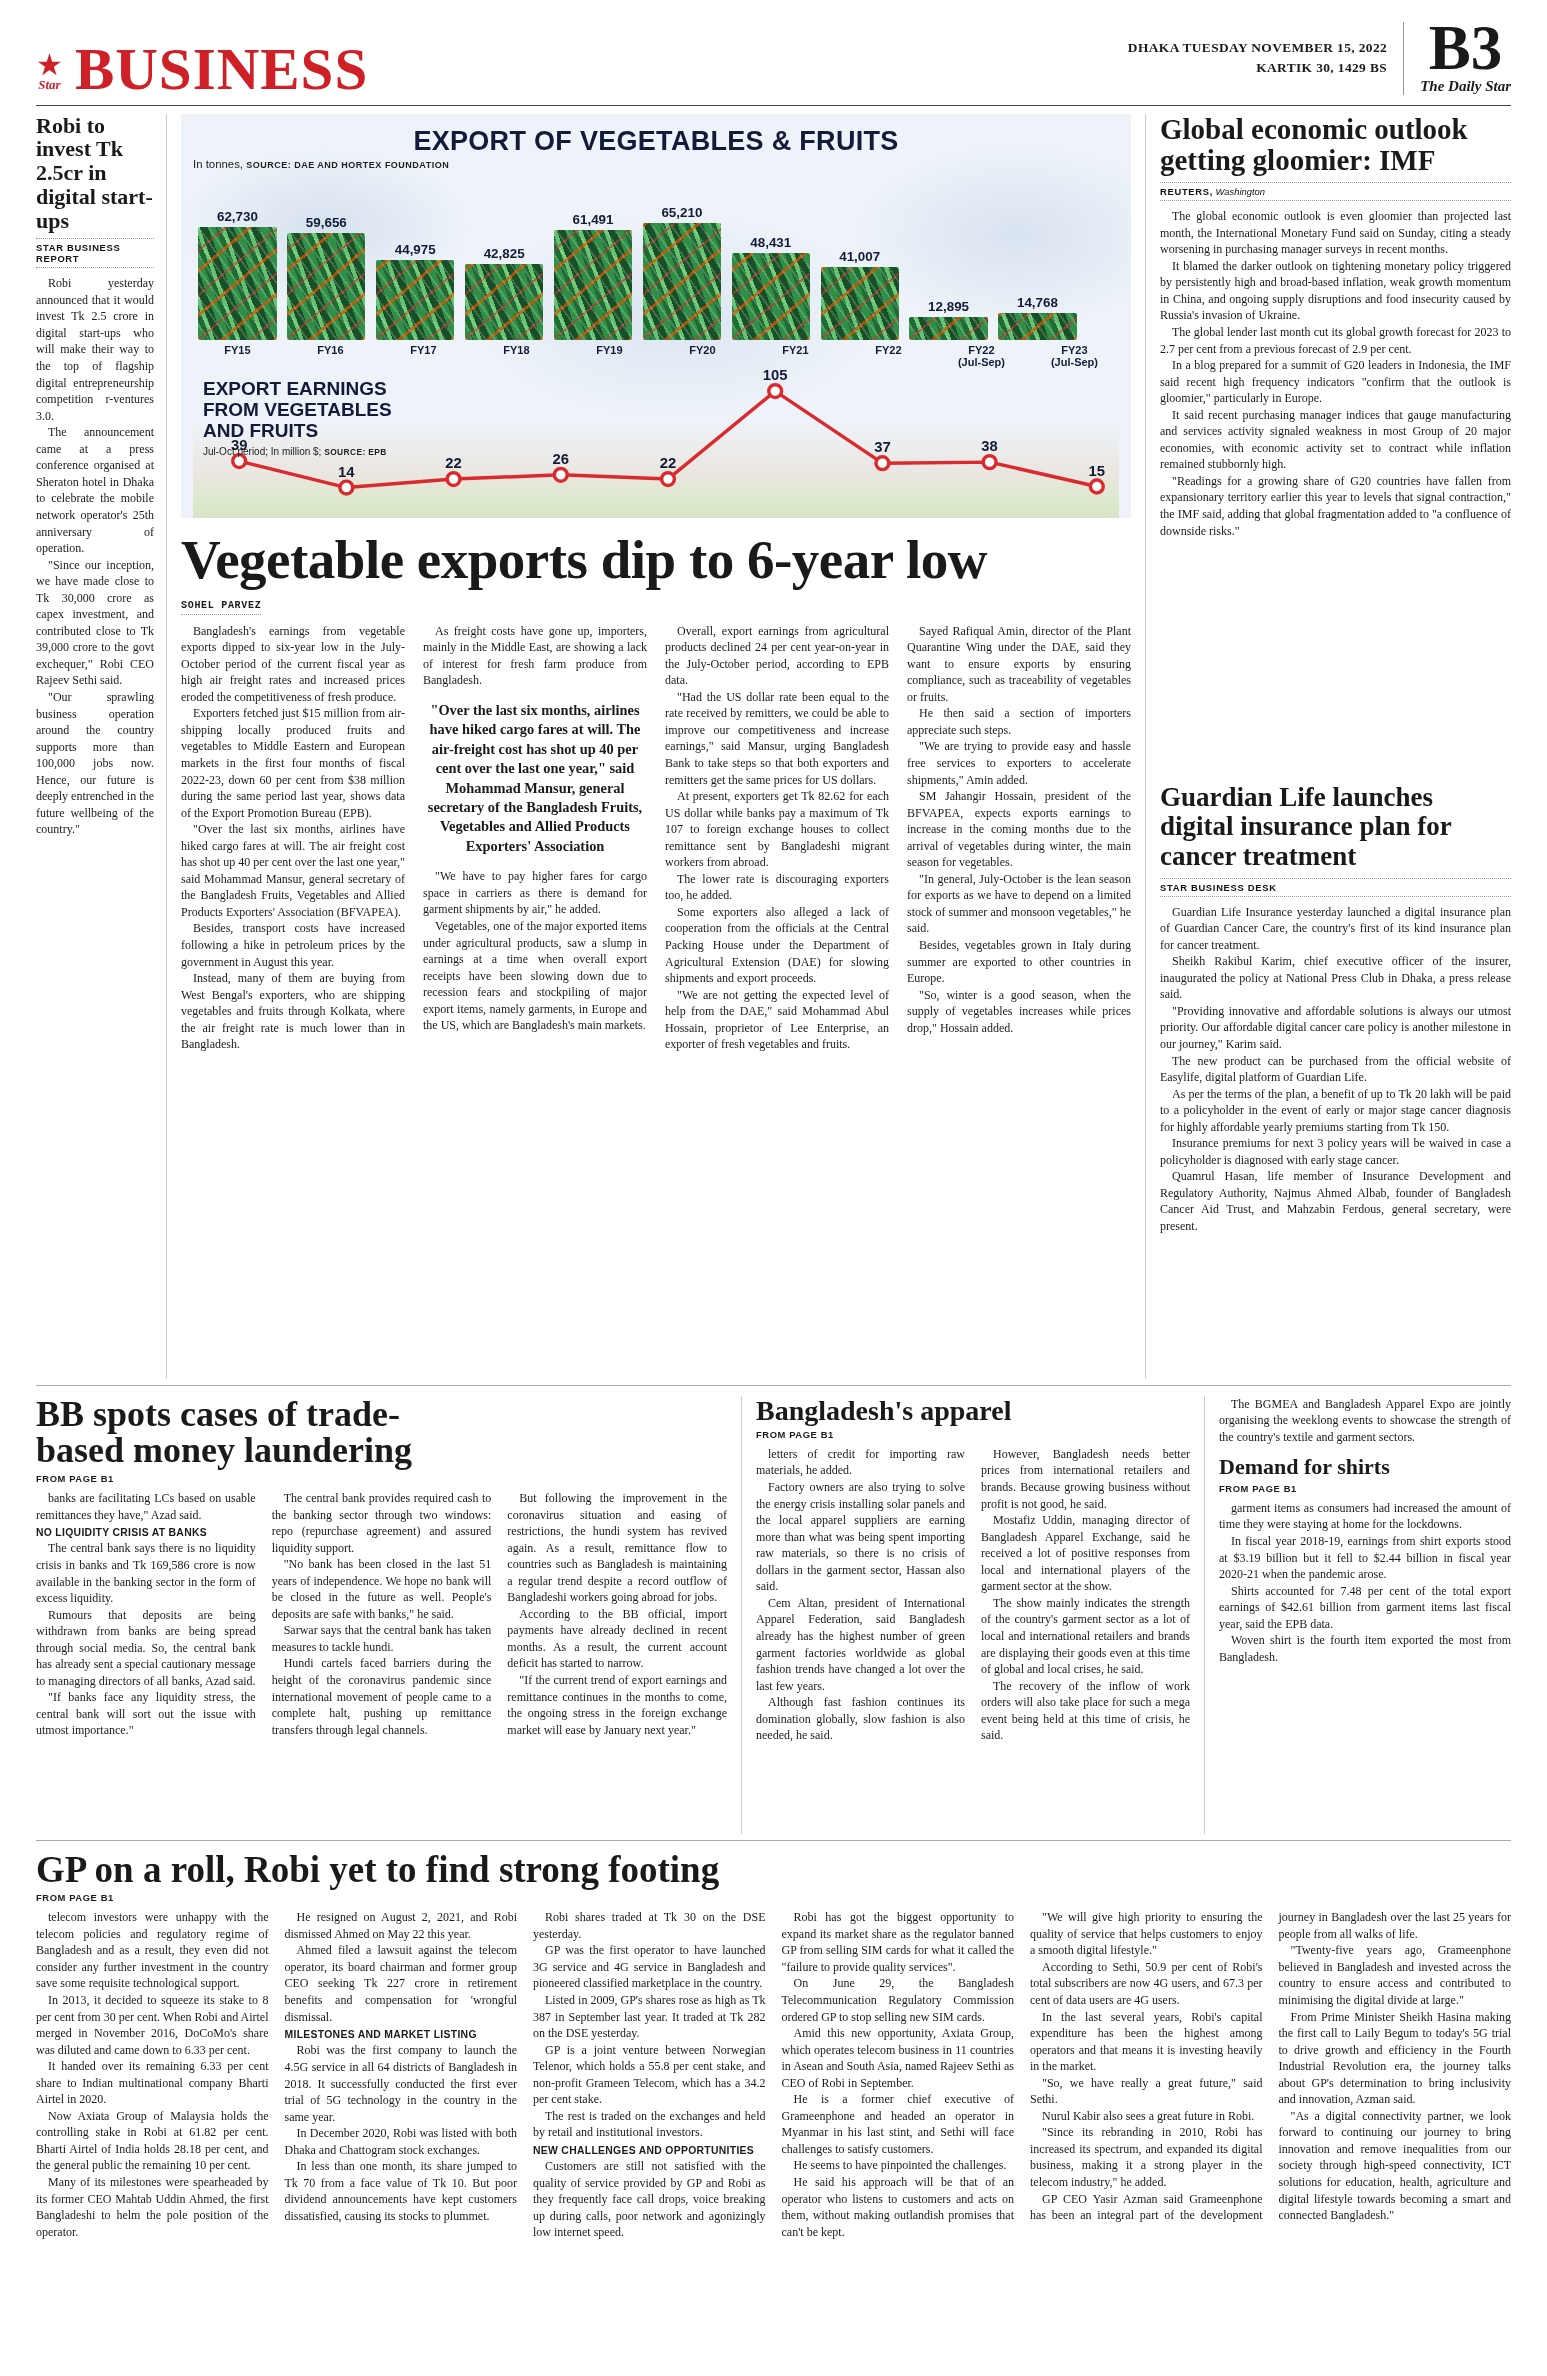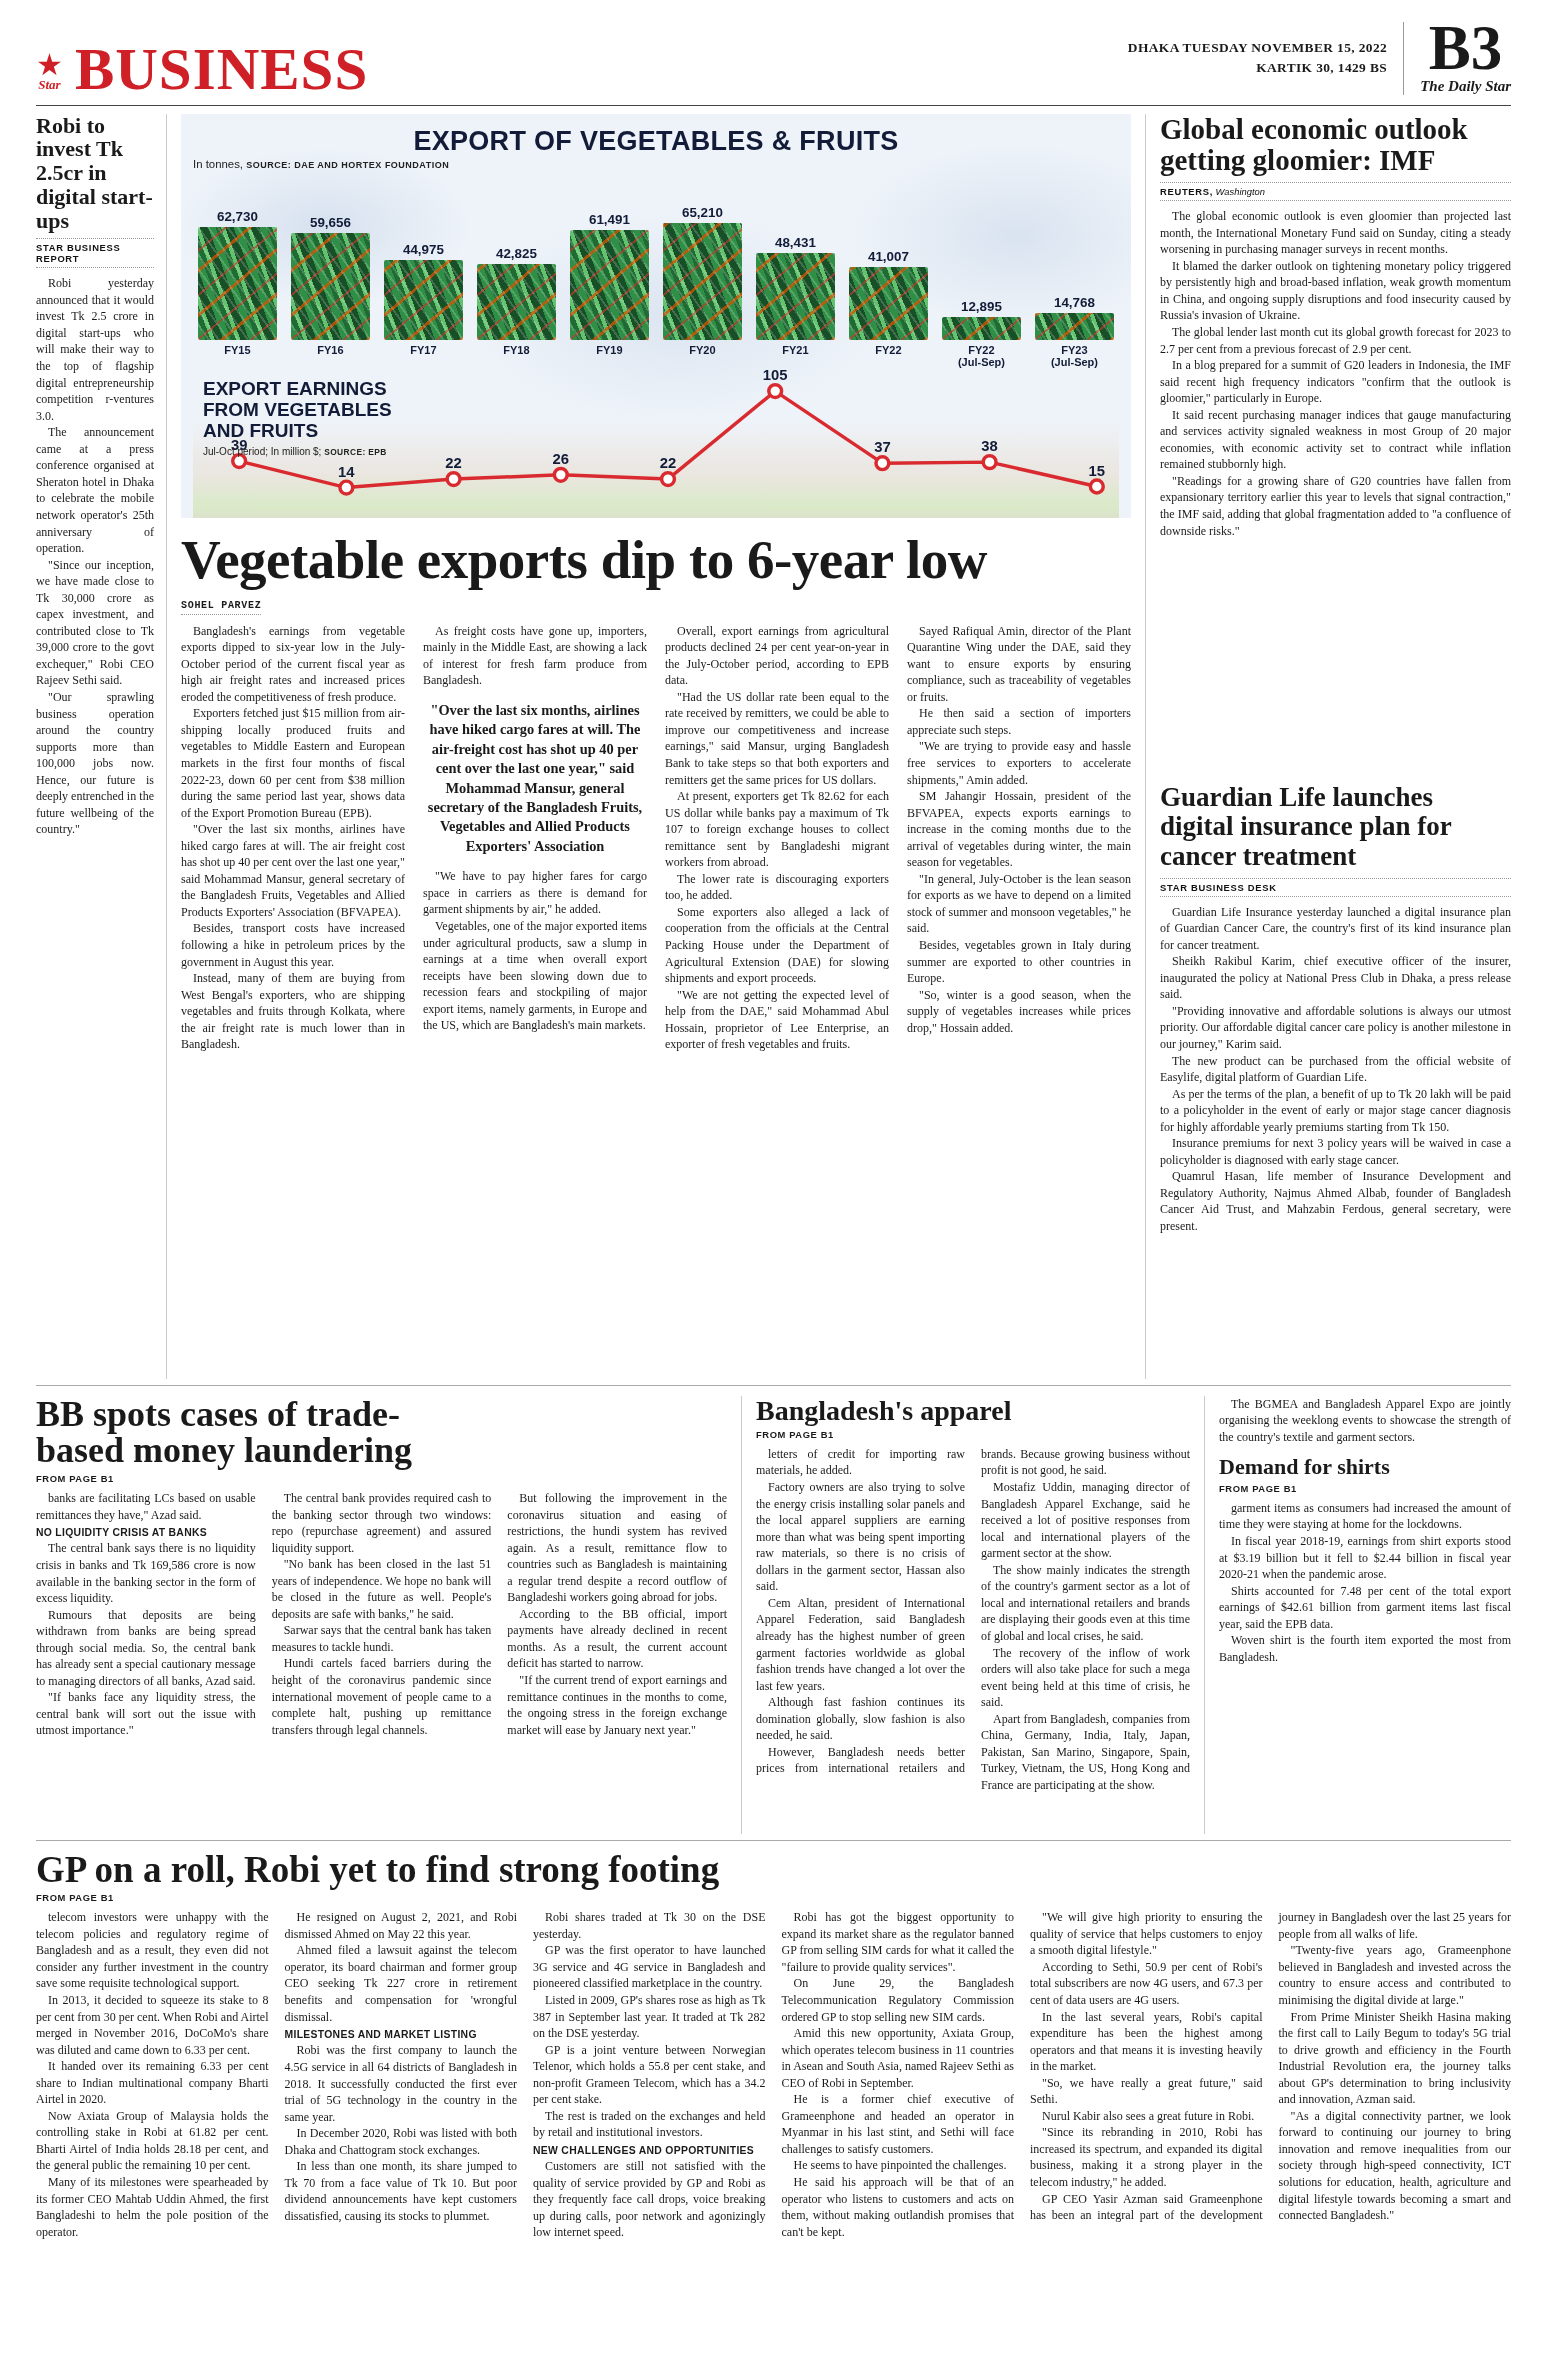--- a/index.html
+++ b/index.html
@@ -38,21 +38,21 @@
   
   .chart-box{position:relative;height:404px;overflow:hidden;padding:12px 12px 0;
     background:
       radial-gradient(ellipse 238px 129px at 15% 28%, rgba(176,196,222,.38), transparent 62%),
       radial-gradient(ellipse 327px 168px at 52% 50%, rgba(176,196,222,.30), transparent 62%),
       radial-gradient(ellipse 267px 149px at 88% 30%, rgba(176,196,222,.34), transparent 62%),
       #eef3f9;}
   .chart-title{text-align:center;font-family:"Liberation Sans",sans-serif;font-weight:bold;font-size:27px;color:#121c38;letter-spacing:0.3px}
   .chart-sub{font-family:"Liberation Sans",sans-serif;font-size:11.4px;color:#222;margin-top:1px}
   .chart-sub .src{font-weight:bold;font-size:9px;letter-spacing:0.5px}
-  .bar-row{display:flex;justify-content:space-between;align-items:flex-end;height:150px;margin-top:20px}
+  .bar-row{display:flex;justify-content:flex-start;align-items:flex-end;height:150px;margin-top:20px}
   .bar-col{width:9.6%;display:flex;flex-direction:column;align-items:center;justify-content:flex-end}
   .bar-val{font-family:"Liberation Sans",sans-serif;font-weight:bold;font-size:13.4px;color:#121c38;margin-bottom:3px;white-space:nowrap}
   .bar{width:88%;border-radius:2px;
     background:
       repeating-linear-gradient(55deg, rgba(255,255,255,.18) 0 2px, transparent 2px 8px),
       repeating-linear-gradient(-40deg, rgba(211,84,0,.75) 0 3px, transparent 3px 16px, rgba(192,57,43,.65) 16px 18px, transparent 18px 34px),
       repeating-linear-gradient(70deg, #2f8f46 0 7px, #1f6b33 7px 12px, #63c26d 12px 16px, #174f27 16px 24px);}
   .cat-row{display:flex;justify-content:space-between;margin-top:4px}
   .bar-cat{width:9.6%;text-align:center;font-family:"Liberation Sans",sans-serif;font-weight:bold;font-size:11px;color:#121c38;
            white-space:pre-line;line-height:1.1}
@@ -336,21 +336,20 @@
       <div class="frompage">FROM PAGE B1</div>
       <div class="apparel-columns body-text">
           <p>letters of credit for importing raw materials, he added.</p>
           <p>Factory owners are also trying to solve the energy crisis installing solar panels and the local apparel suppliers are earning more than what was being spent importing raw materials, so there is no crisis of dollars in the garment sector, Hassan also said.</p>
           <p>Cem Altan, president of International Apparel Federation, said Bangladesh already has the highest number of green garment factories worldwide as global fashion trends have changed a lot over the last few years.</p>
           <p>Although fast fashion continues its domination globally, slow fashion is also needed, he said.</p>
           <p>However, Bangladesh needs better prices from international retailers and brands. Because growing business without profit is not good, he said.</p>
           <p>Mostafiz Uddin, managing director of Bangladesh Apparel Exchange, said he received a lot of positive responses from local and international players of the garment sector at the show.</p>
           <p>The show mainly indicates the strength of the country's garment sector as a lot of local and international retailers and brands are displaying their goods even at this time of global and local crises, he said.</p>
           <p>The recovery of the inflow of work orders will also take place for such a mega event being held at this time of crisis, he said.</p>
-          <p>Apart from Bangladesh, companies from China, Germany, India, Italy, Japan, Pakistan, San Marino, Singapore, Spain, Turkey, Vietnam, the US, Hong Kong and France are participating at the show.</p>
         </div>
     </section>
 
     <section class="midright-section">
       <div class="body-text">
           <p>The BGMEA and Bangladesh Apparel Expo are jointly organising the weeklong events to showcase the strength of the country's textile and garment sectors.</p>
         </div>
       <h2 class="shirts-headline">Demand for shirts</h2>
       <div class="frompage">FROM PAGE B1</div>
       <div class="body-text">

